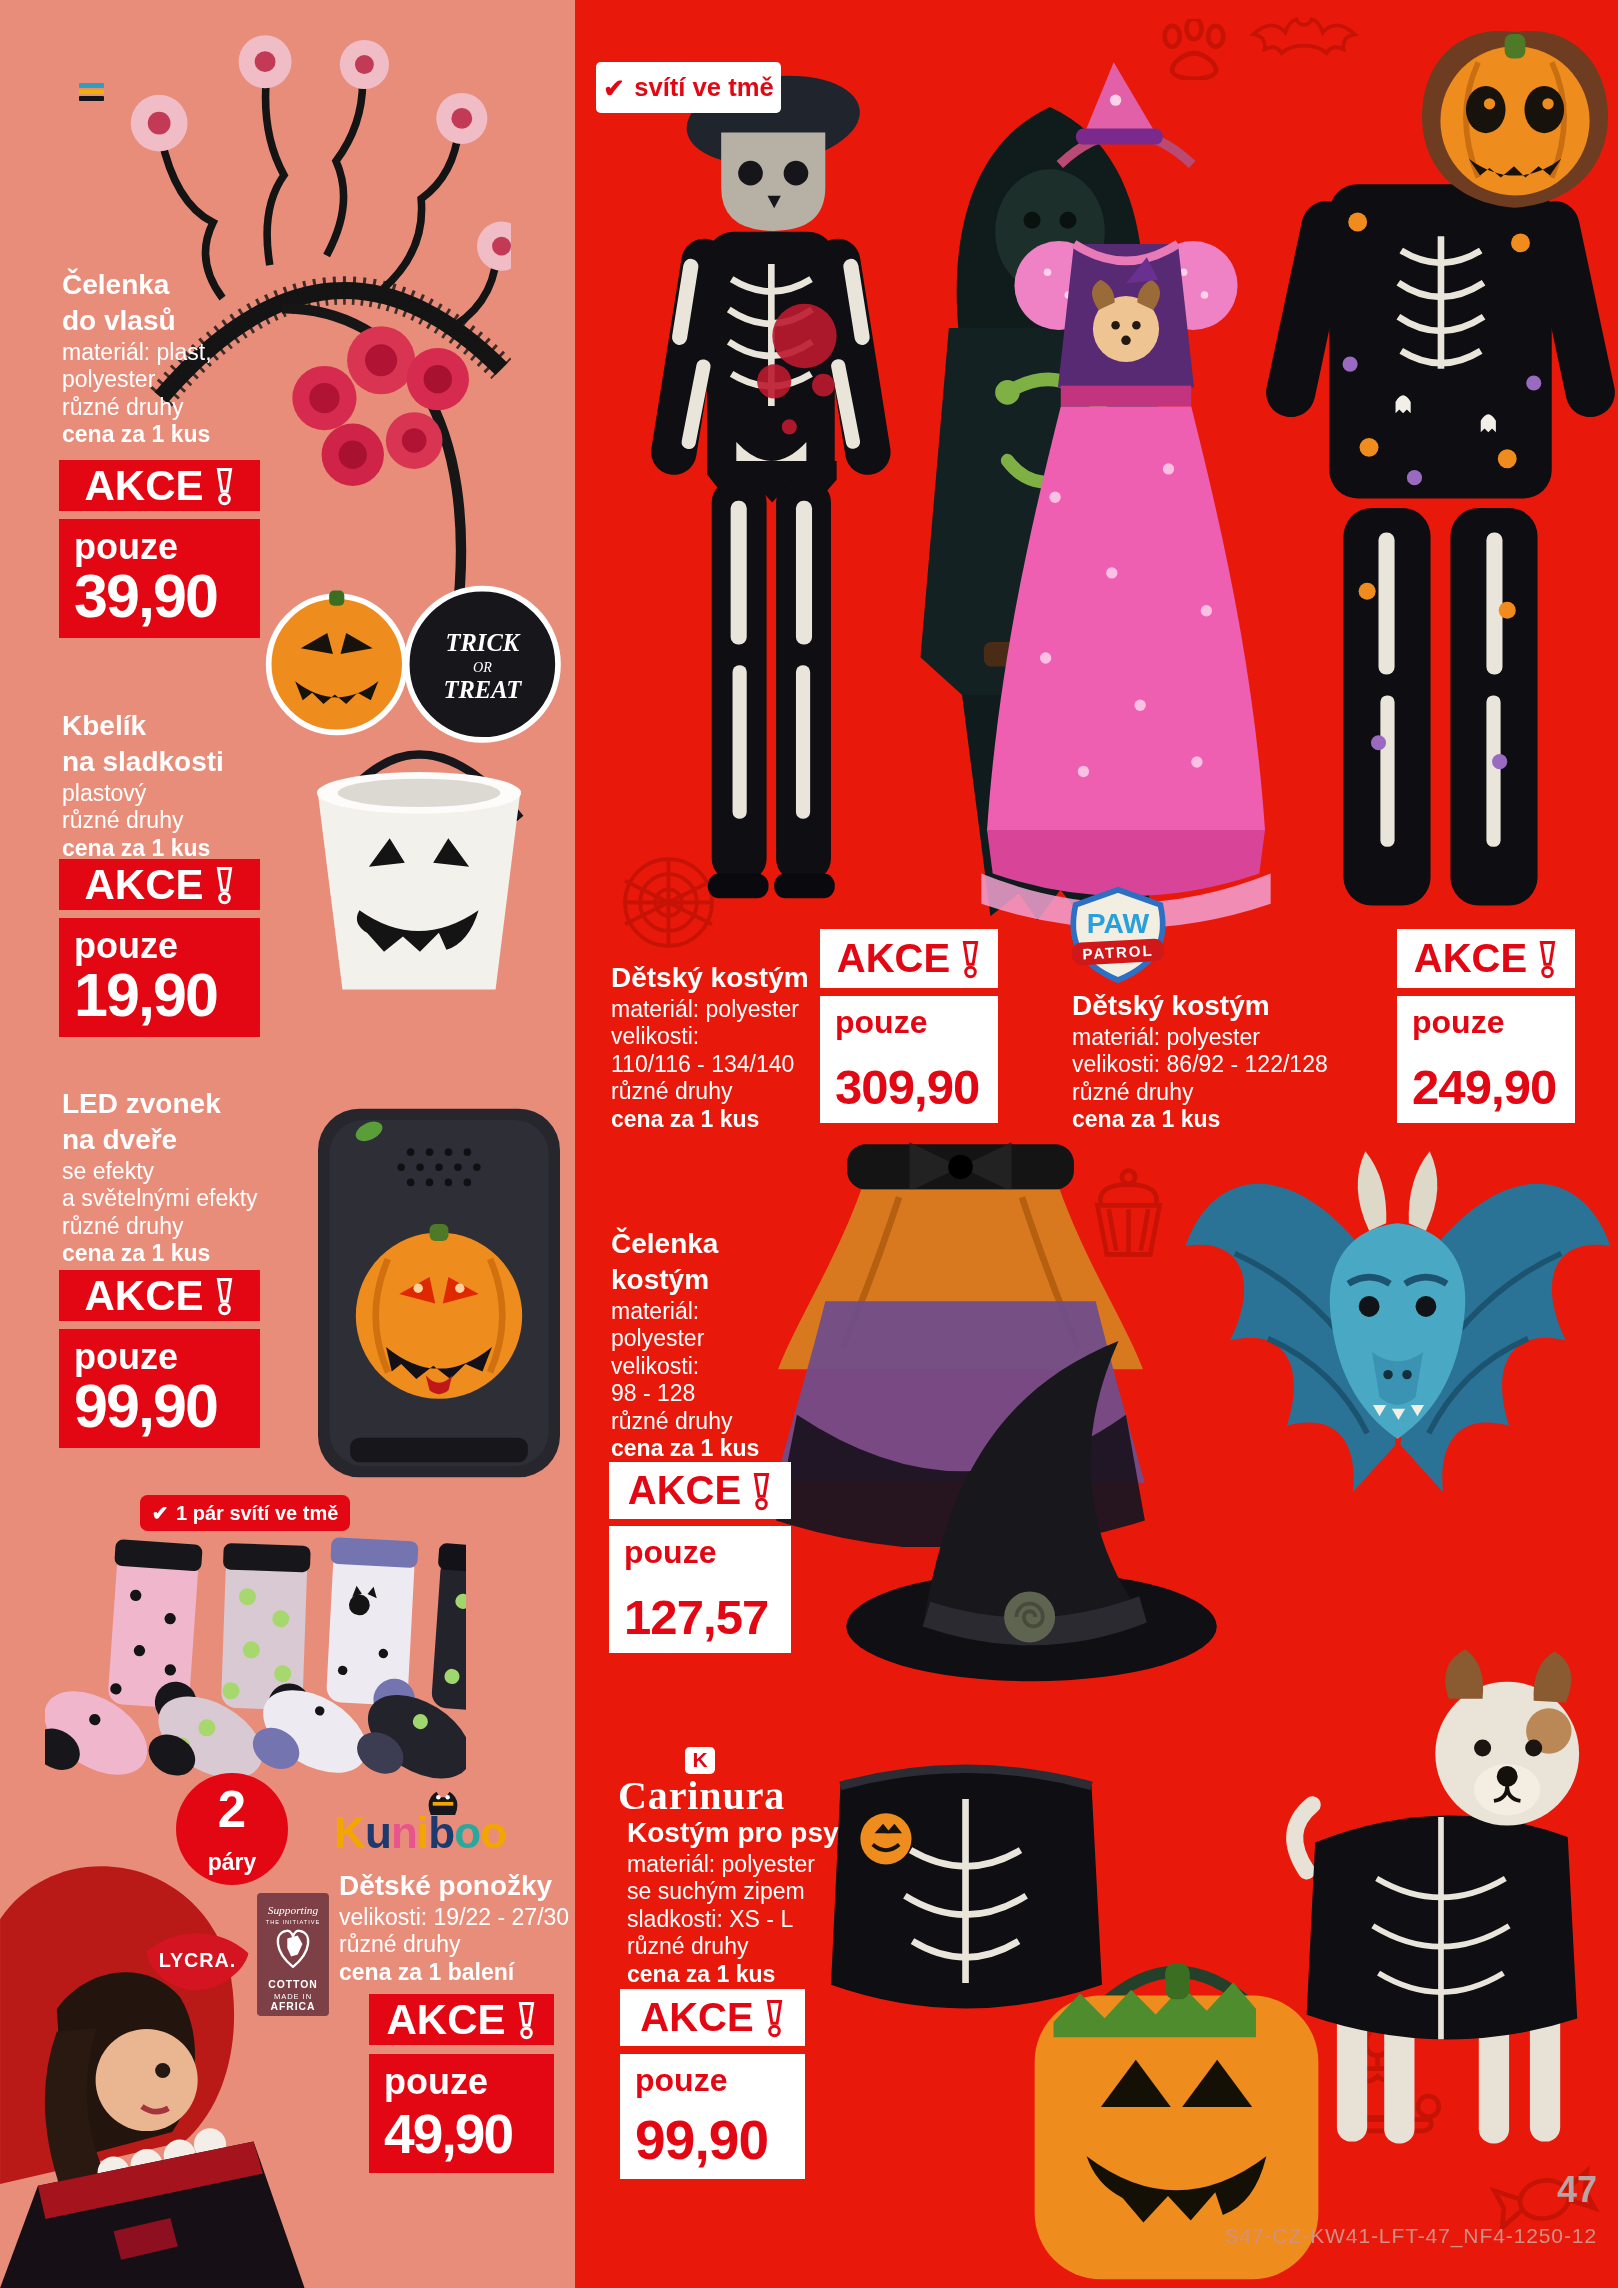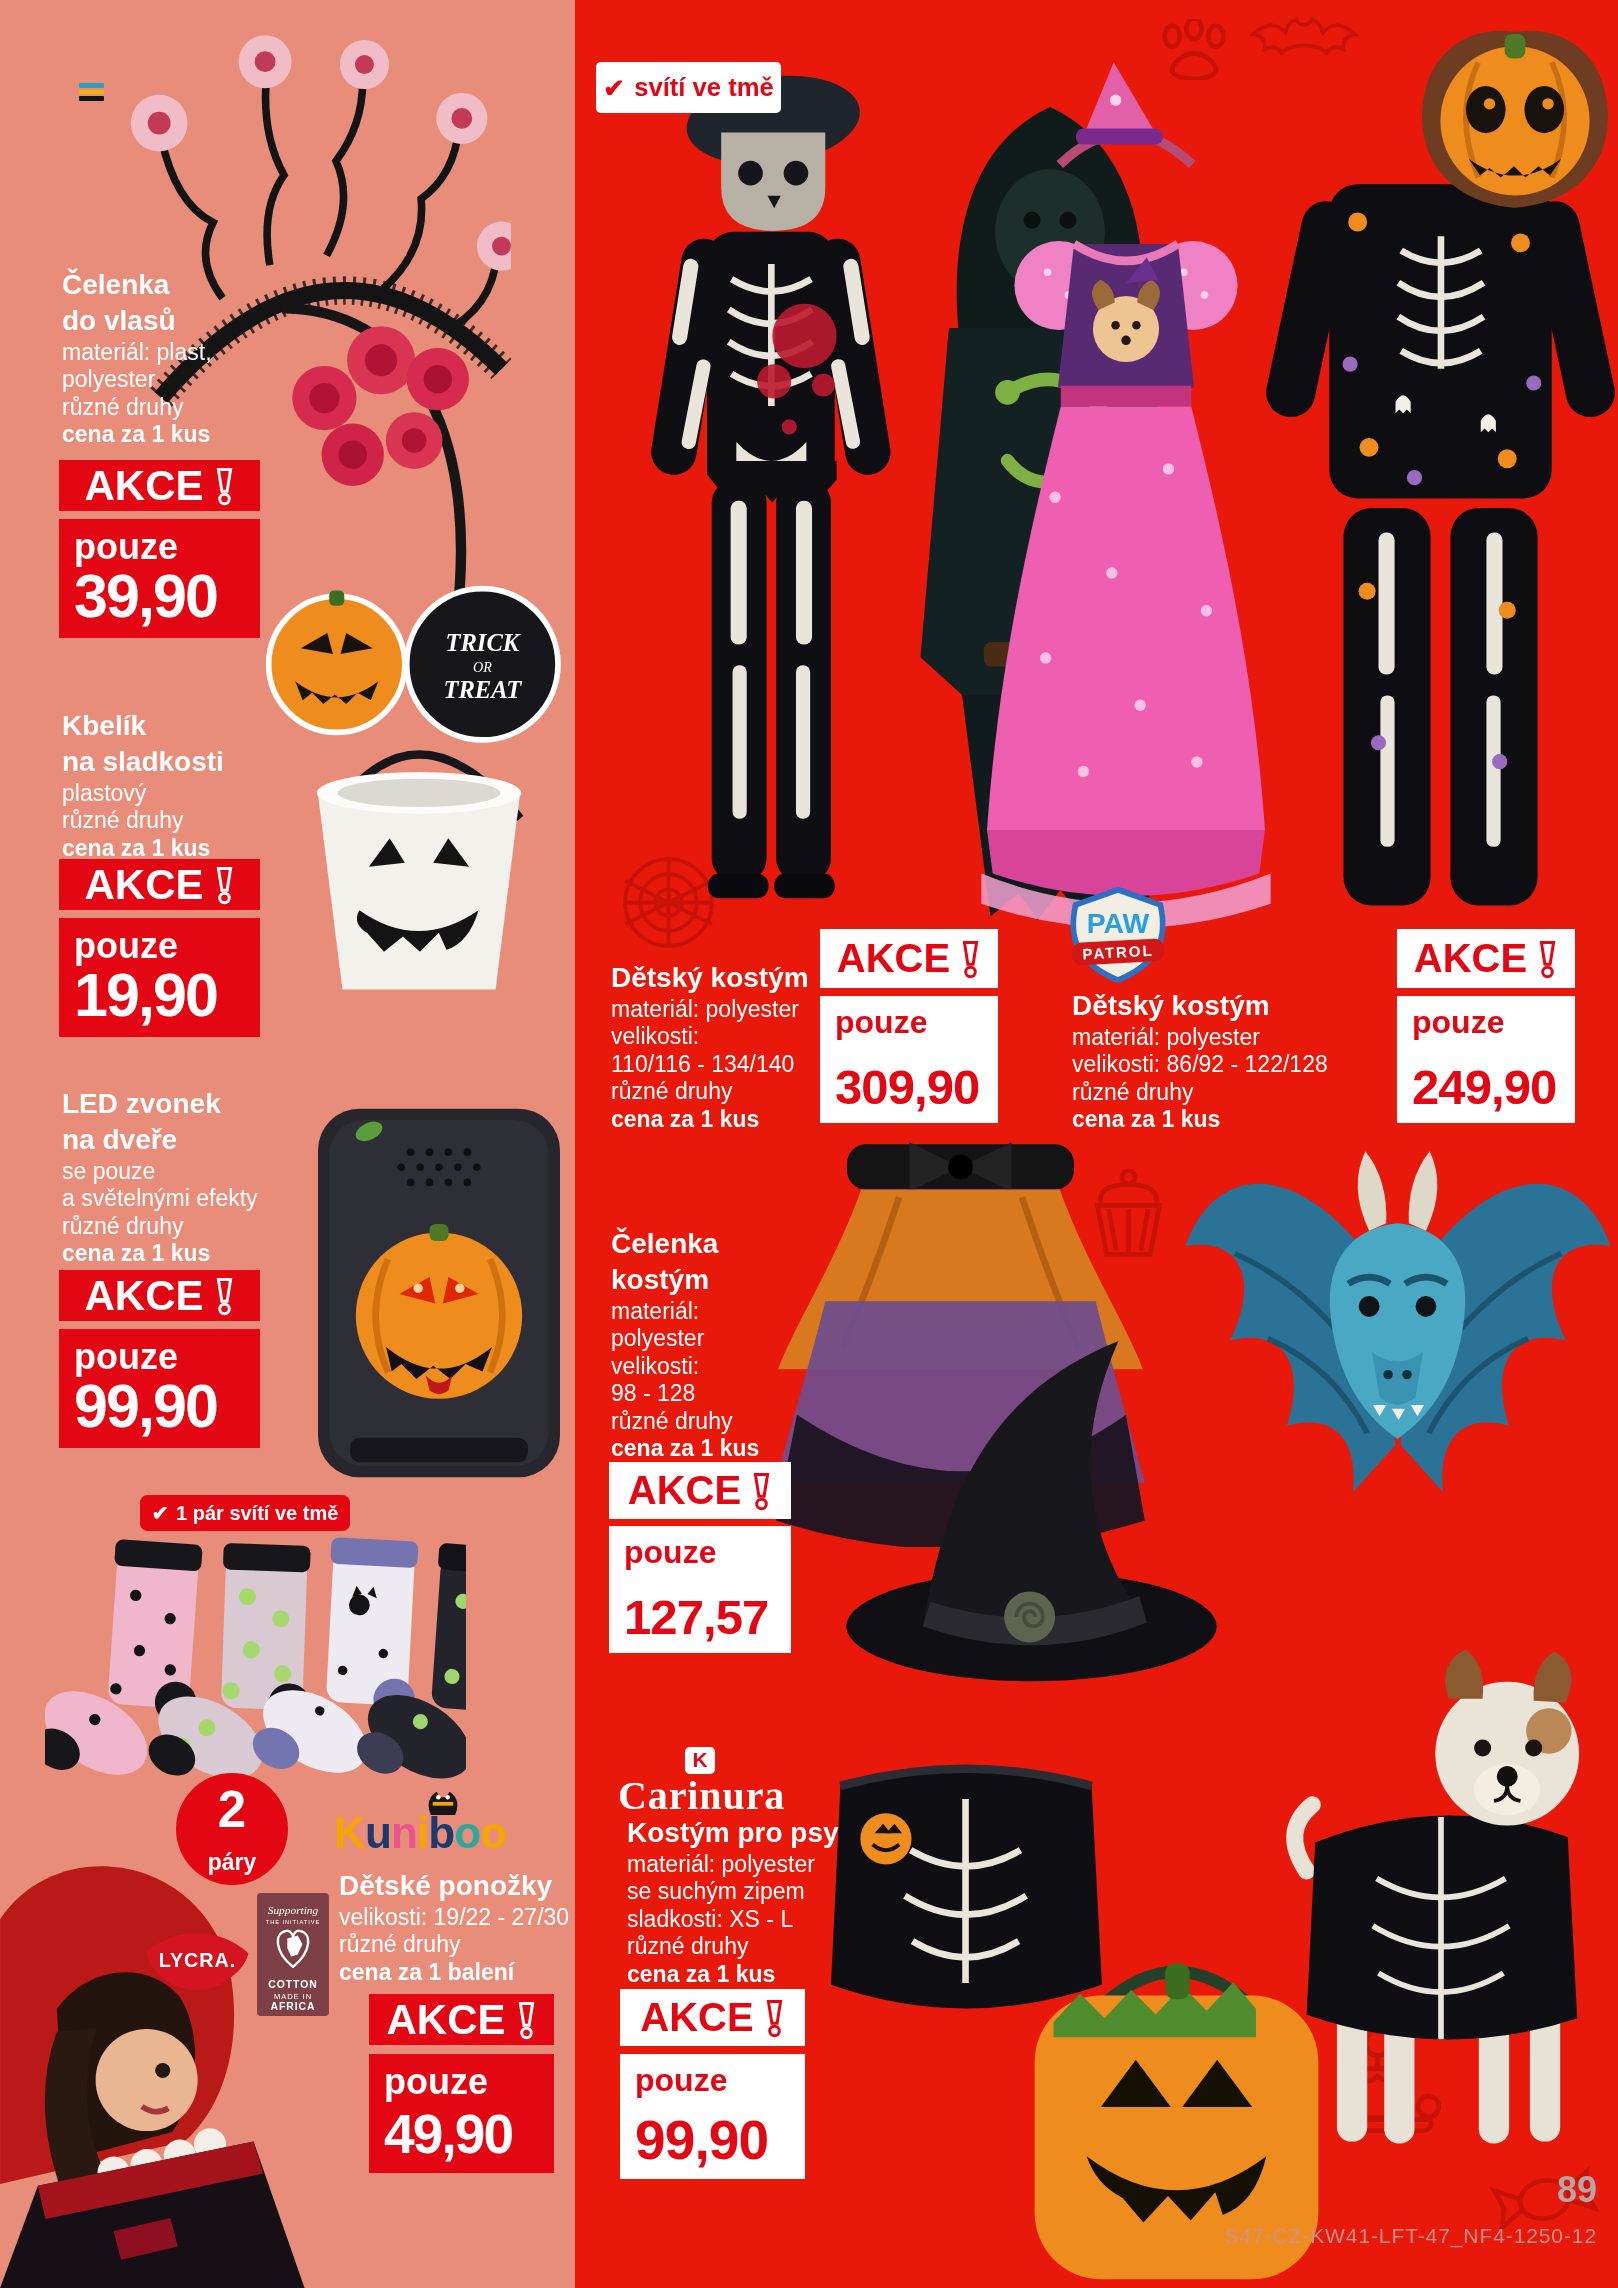--- a/index.html
+++ b/index.html
@@ -190,21 +190,21 @@
     <circle cx="112" cy="196" r="5" fill="#ffd2a0"></circle>
       <circle cx="156" cy="196" r="5" fill="#ffd2a0"></circle>
     <path d="M78,258 q56,46 112,0 l-10,26 -18,-8 -16,16 -18,-14 -18,14 -16,-16 -10,8 z" fill="#141018"></path>
     <path d="M120,288 q14,16 28,0 l-4,16 q-10,8 -20,0 z" fill="#c01818"></path>
     <rect x="40" y="354" width="188" height="26" rx="10" fill="#17171b"></rect>
   </svg>
 
   <div class="ptext" style="left:62px;top:1086px;z-index:3">
     <div class="t">LED zvonek</div>
     <div class="t">na dveře</div>
-    <div class="d">se pouze</div>
+    <div class="d">se efekty</div>
     <div class="d">a světelnými efekty</div>
     <div class="d">různé druhy</div>
     <div class="d b">cena za 1 kus</div>
   </div>
 
   <div class="akce r" style="left:59px;top:1270px;width:201px;height:51px">
     <span>AKCE</span>
     <svg class="excl" viewBox="0 0 24 46">
         <path d="M5,4 H19 L15,29 H9 Z"></path>
         <circle cx="12" cy="38" r="5.5"></circle>
@@ -727,17 +727,17 @@
     <svg class="excl" viewBox="0 0 24 46">
         <path d="M5,4 H19 L15,29 H9 Z"></path>
         <circle cx="12" cy="38" r="5.5"></circle>
       </svg>
   </div>
   <div class="pricebox w" style="left:620px;top:2054px;width:185px;height:125px">
     <div class="pz">pouze</div>
     <div class="pr" style="font-size:55px">99,90</div>
   </div>
 
-  <div class="pagenum" style="right:21px;top:2169px">89</div>
+  <div class="pagenum" style="right:21px;top:2169px">47</div>
   <div class="pagecode" style="right:21px;top:2224px">S47-CZ-KW41-LFT-47_NF4-1250-12</div>
 
 </div>
 
 
 </body></html>

